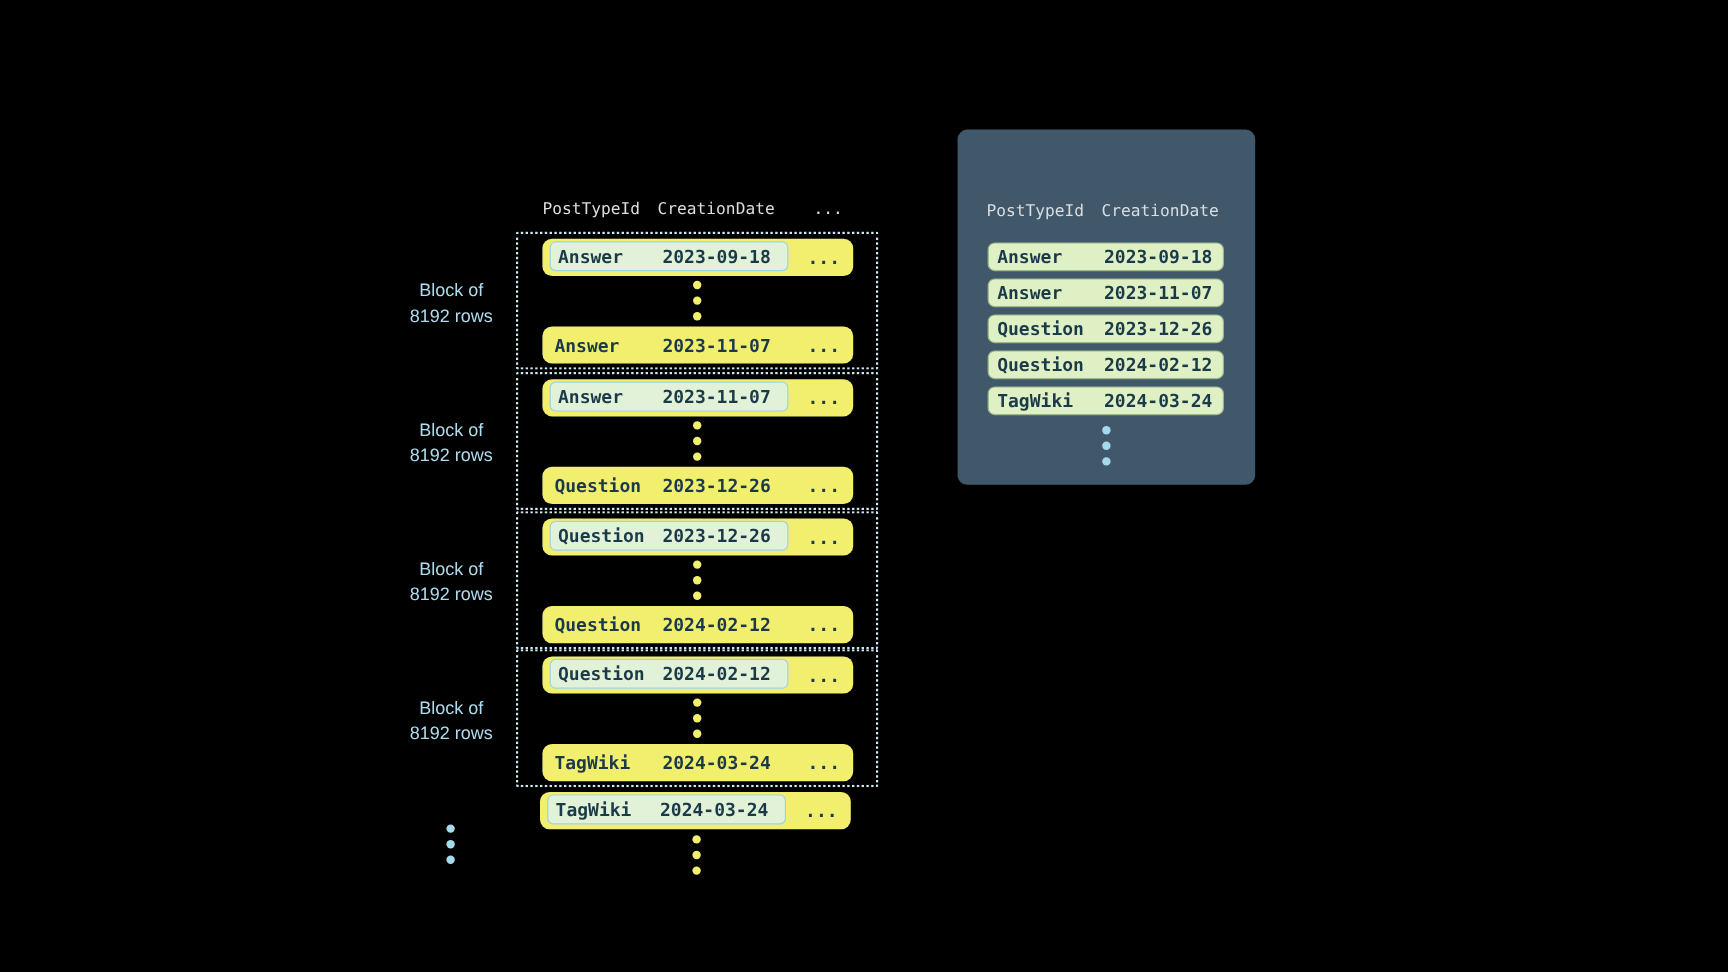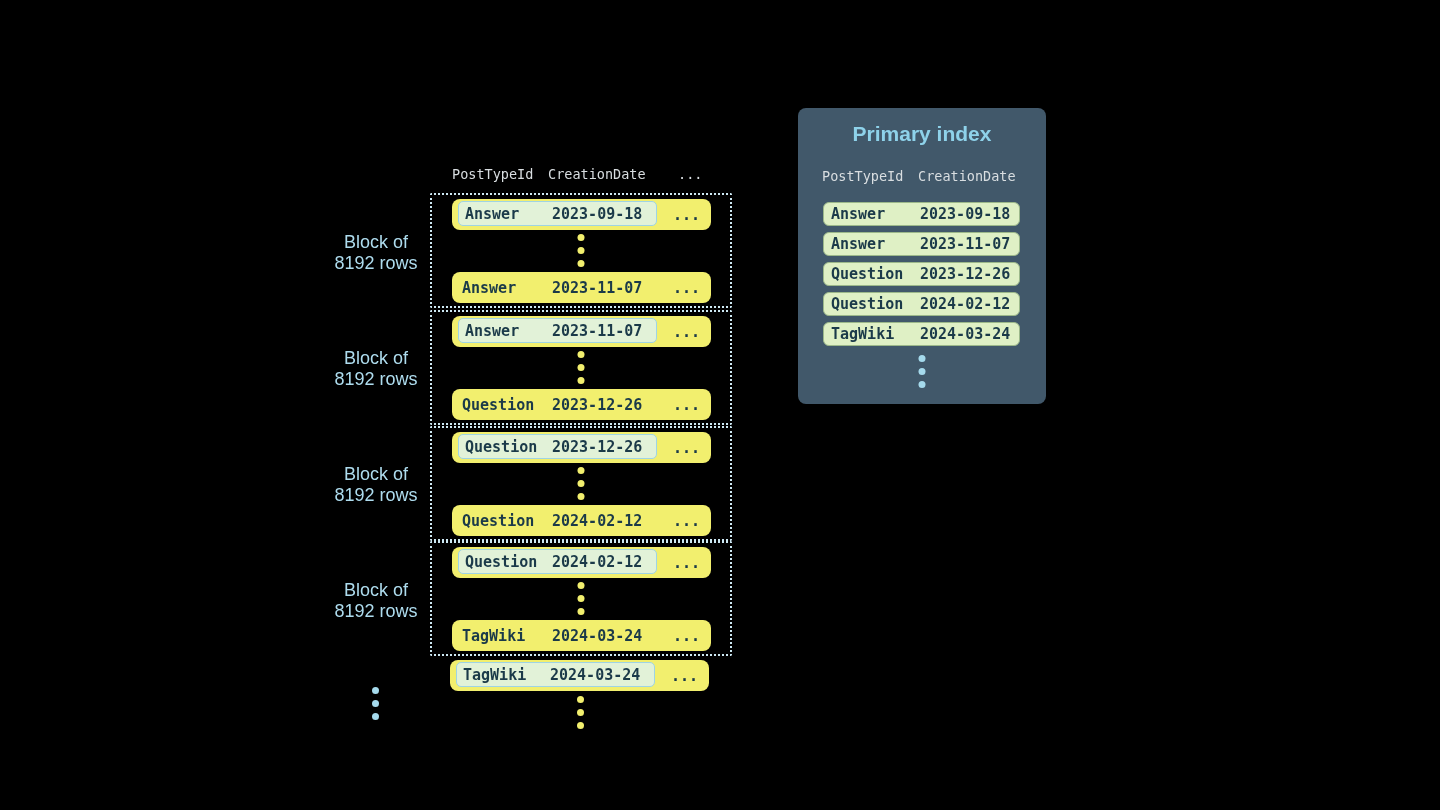--- a/index.html
+++ b/index.html
@@ -55,21 +55,21 @@
 
   
   .vdots{position:absolute;display:flex;flex-direction:column;align-items:center;gap:6px;}
   .vdots i{display:block;width:7px;height:7px;border-radius:50%;}
   .vdots.yellow i{background:#f2ef6e;}
   .vdots.blue i{background:#a5daec;}
   .block .vdots{left:50%;transform:translateX(-50%);top:39px;}
 
   .block-label{
     position:absolute;left:296px;width:160px;text-align:center;
-    font-size:18px;line-height:21px;color:#aedcee;font-weight:400;
+    font-size:15px;line-height:21px;color:#aedcee;font-weight:400;
   }
 
   
   .index-panel{
     position:absolute;left:798px;top:108px;width:248px;height:296px;
     background:#41586a;border-radius:8px;
   }
   .ip-title{
     position:absolute;left:0;top:12px;width:100%;text-align:center;
     font-size:21px;font-weight:600;color:#8ed2ea;line-height:28px;
@@ -211,21 +211,20 @@
       <i></i>
       <i></i>
     </div>
   <div class="vdots blue" style="left:372px;top:687px">
       <i></i>
       <i></i>
       <i></i>
     </div>
 
   <div class="index-panel">
-    <div class="ip-title">Primary index</div>
     <div class="ip-headers">
       <span class="h1">PostTypeId</span>
       <span class="h2">CreationDate</span>
     </div>
     <div class="ip-rows">
       <div class="ip-row">
         <span class="cell-type">Answer</span>
         <span class="cell-date">2023-09-18</span>
       </div>
       <div class="ip-row">

